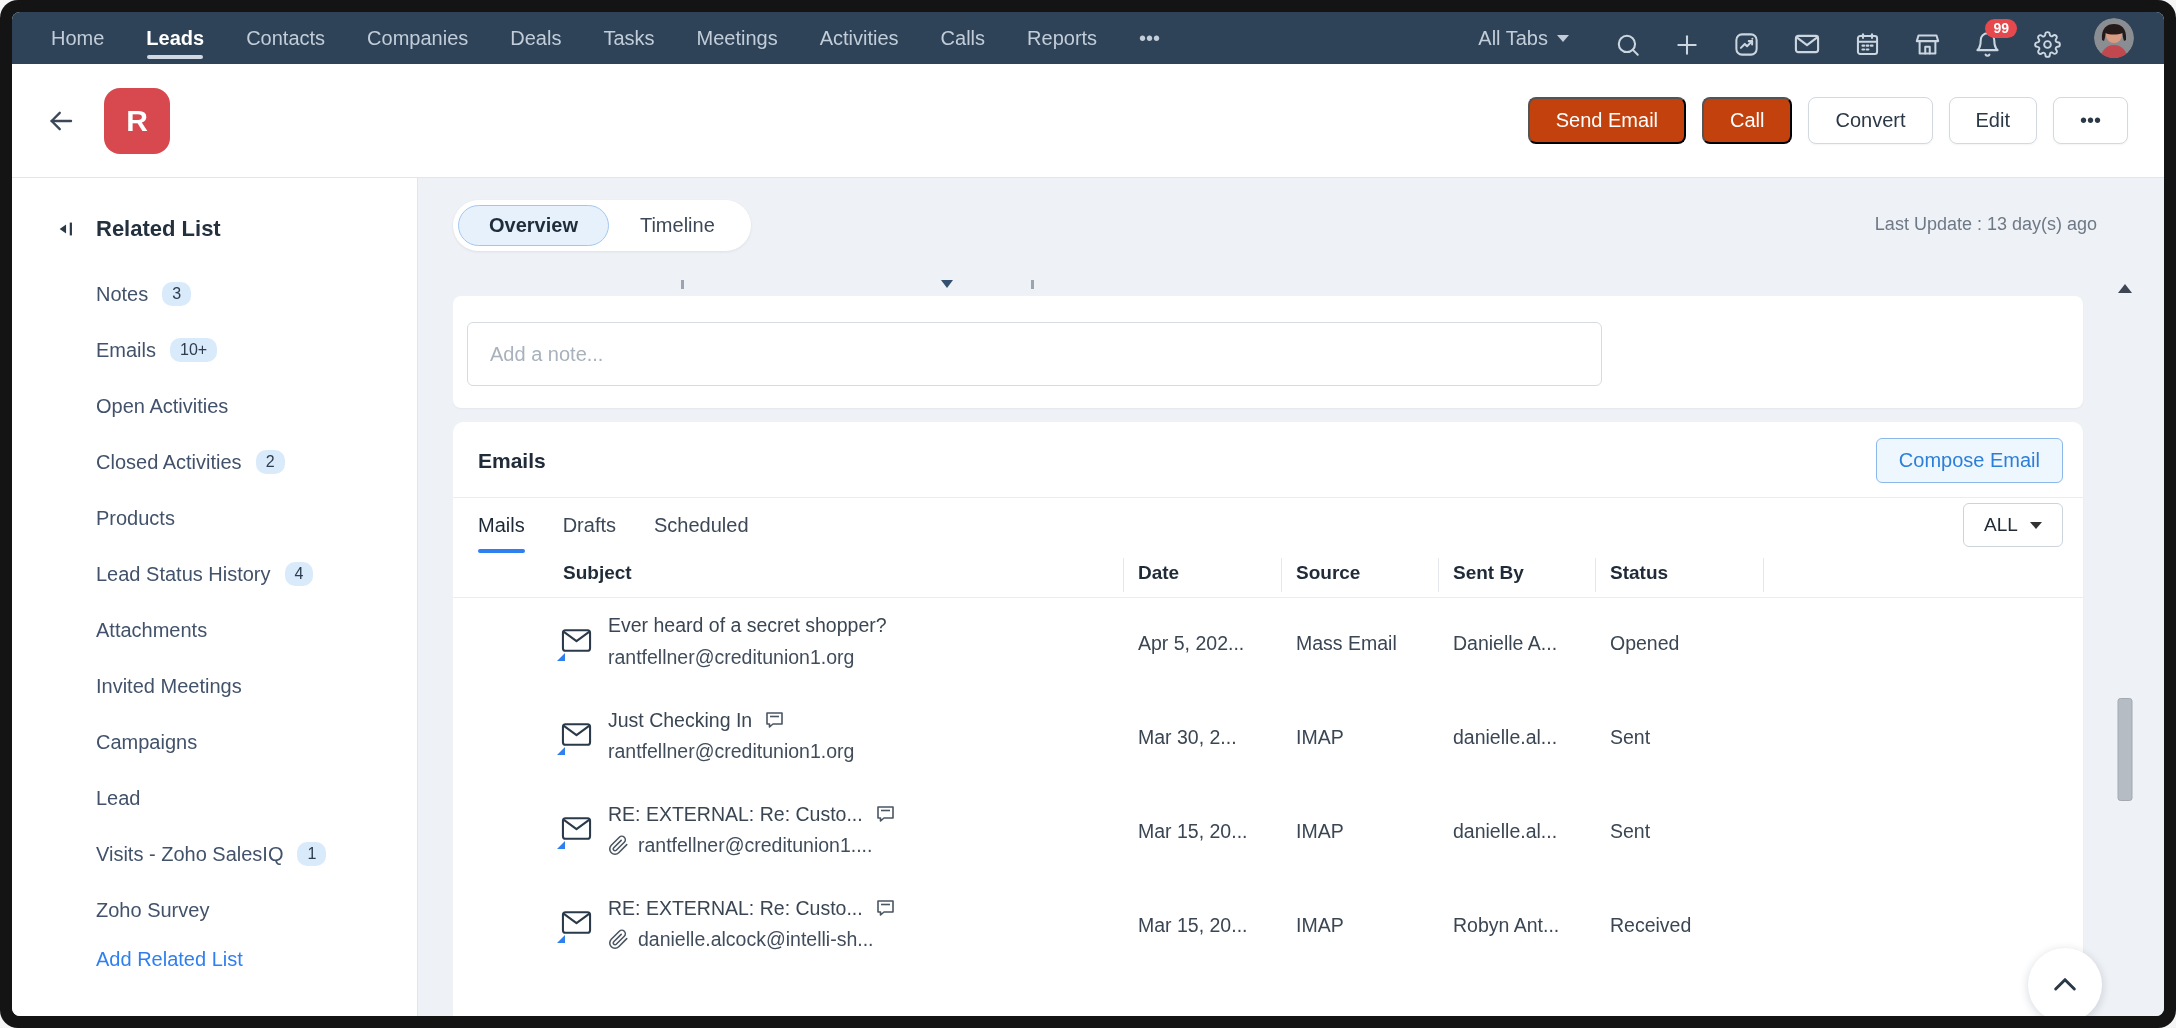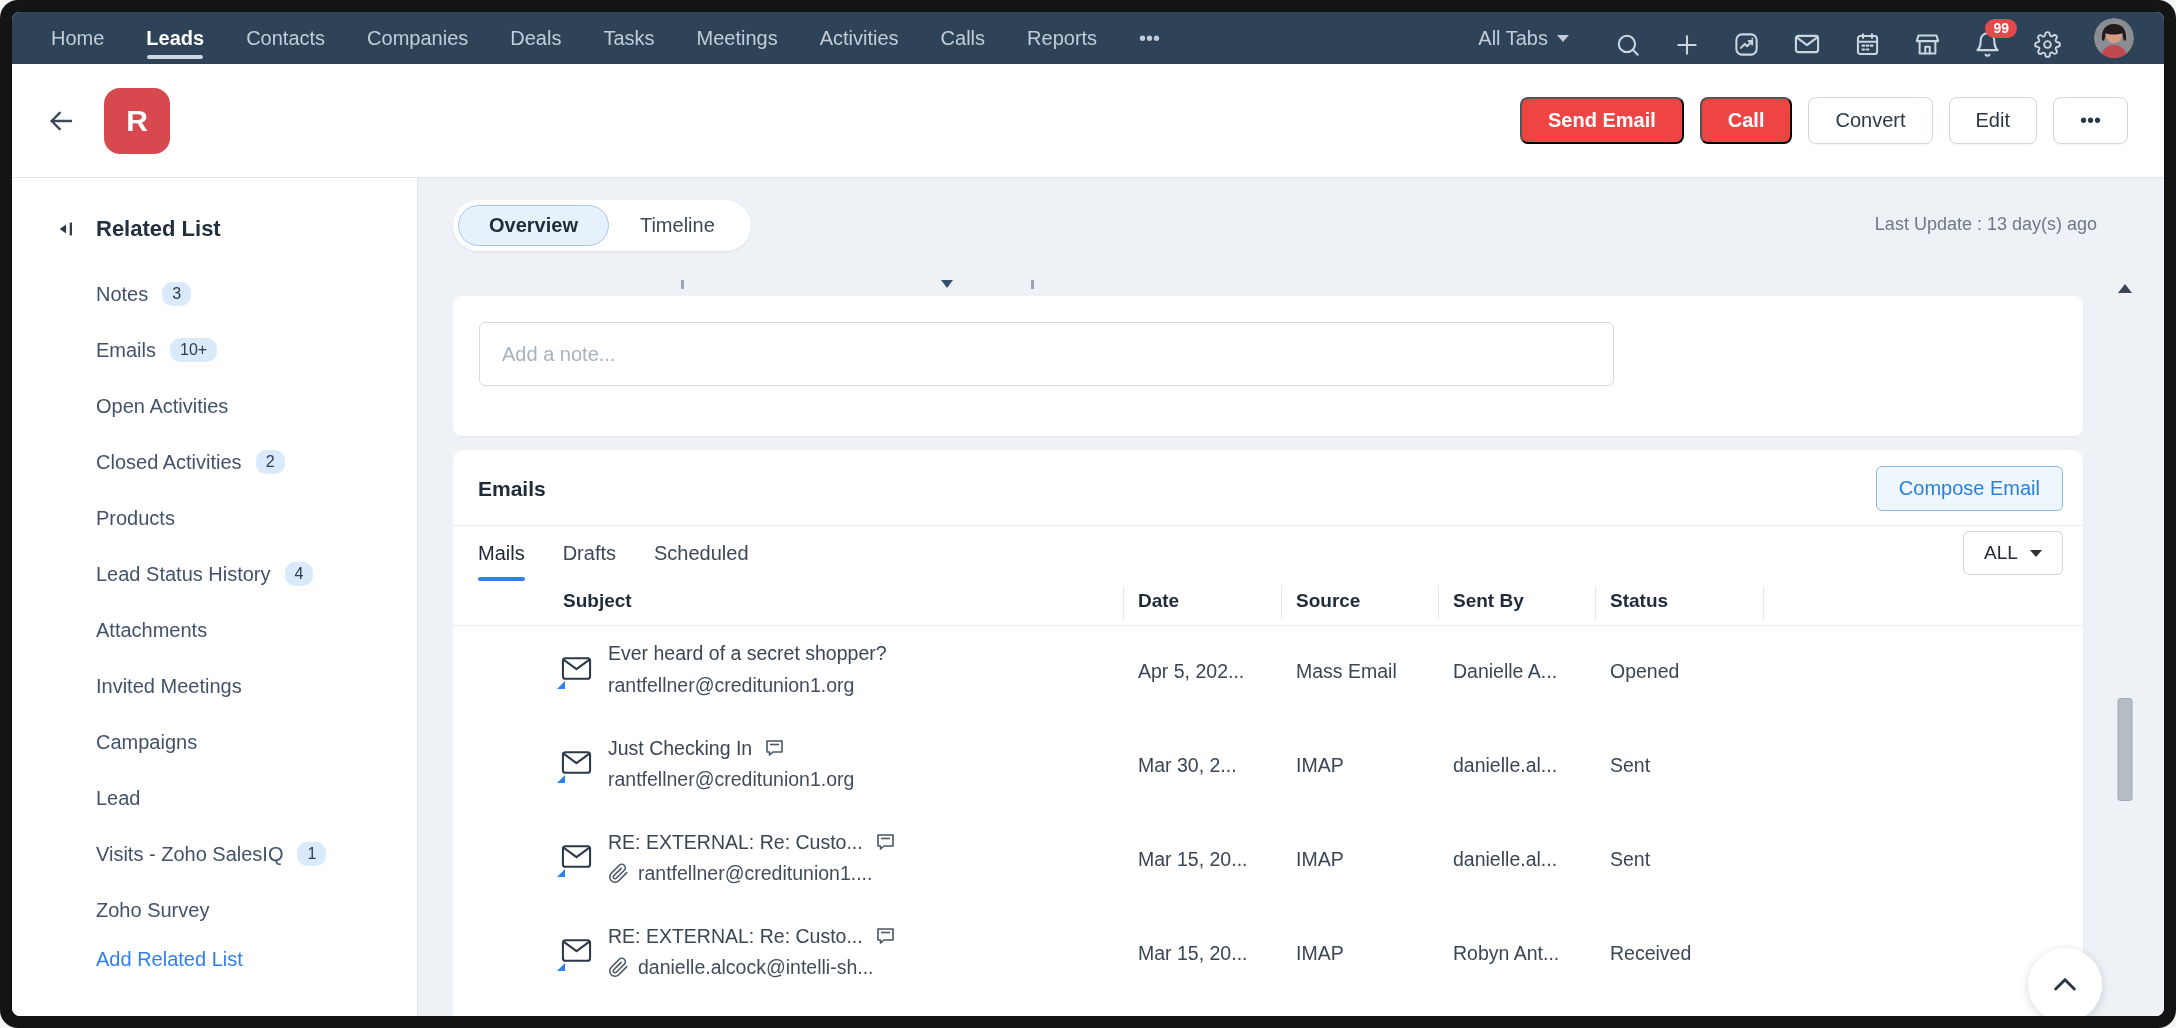--- a/index.html
+++ b/index.html
@@ -26,21 +26,21 @@
   
   .rec-header { height:114px; background:#ffffff; display:flex; align-items:center; padding:0 36px 0 34px; border-bottom:1px solid #e2e6eb; flex:0 0 auto; }
   .back-btn { color:#3c4858; margin-right:28px; cursor:pointer; display:flex; }
   .rec-avatar { width:66px; height:66px; border-radius:16px; background:#d8484f; color:#fff; font-size:30px; font-weight:bold; display:flex; align-items:center; justify-content:center; margin-right:26px; flex:0 0 auto; }
   .rec-title-block { line-height:1.25; }
   .rec-name { font-size:27px; font-weight:bold; color:#202c39; }
   .rec-company { font-size:21px; color:#3f4b5a; font-weight:bold; margin-left:6px; }
   .rec-company-line2 { font-size:21px; color:#3f4b5a; margin-top:7px; }
   .rec-actions { margin-left:auto; display:flex; gap:16px; align-items:center; }
   .btn { height:47px; padding:0 26px; border-radius:8px; font-size:20px; display:flex; align-items:center; justify-content:center; cursor:pointer; white-space:nowrap; }
-  .btn-primary { background:#ef4444; color:#ffffff; font-weight:bold; }
+  .btn-primary { background:#c2410c; color:#ffffff; font-weight:normal; }
   .btn-default { background:#ffffff; color:#2b3846; border:1px solid #d3d9e0; box-shadow:0 1px 2px rgba(40,60,90,.06); }
 
   
   .body-row { flex:1; display:flex; min-height:0; }
   .sidebar { width:406px; background:#ffffff; border-right:1px solid #e2e6eb; padding:38px 0 0 44px; flex:0 0 auto; }
   .sidebar-title { display:flex; align-items:center; gap:18px; margin-bottom:24px; }
   .sidebar-title .t { font-size:22px; font-weight:bold; color:#23303e; }
   .sidebar-title svg { color:#2b3846; }
   .sidebar-list { list-style:none; }
   .sidebar-item { height:56px; display:flex; align-items:center; gap:14px; padding-left:40px; font-size:20px; color:#42526b; cursor:pointer; }
@@ -54,21 +54,21 @@
   .view-tab { padding:8px 30px; border-radius:22px; font-size:20px; color:#3c4858; border:1.5px solid transparent; cursor:pointer; }
   .view-tab.active { background:#e7f1fc; border-color:#a3c6ee; color:#1f2c3a; font-weight:bold; }
   .last-update { font-size:18px; color:#6e7987; margin-top:14px; }
 
   .scroll-area { position:absolute; top:100px; left:35px; right:79px; bottom:0; overflow:hidden; }
   .clipped-strip { position:relative; height:14px; }
   .clipped-strip i { position:absolute; top:2px; width:3px; height:9px; background:#9aa5b1; }
   .clipped-strip .m1 { left:228px; } .clipped-strip .m3 { left:578px; }
   .clipped-strip .m2 { left:488px; width:0; height:0; background:none; border-left:6px solid transparent; border-right:6px solid transparent; border-top:8px solid #33506e; }
 
-  .note-card { margin-top:4px; width:1630px; height:140px; background:#ffffff; border-radius:8px; box-shadow:0 1px 2px rgba(30,50,80,.05); padding:26px 0 0 26px; }
+  .note-card { margin-top:4px; width:1630px; height:112px; background:#ffffff; border-radius:8px; box-shadow:0 1px 2px rgba(30,50,80,.05); padding:26px 0 0 14px; }
   .note-input { width:1135px; height:64px; border:1.5px solid #d6dbe1; border-radius:6px; font-size:20px; color:#3c4858; padding:0 22px; outline:none; font-family:inherit; background:#fff; }
   .note-input::placeholder { color:#a8b1bc; }
 
   .emails-card { margin-top:14px; width:1630px; min-height:660px; background:#ffffff; border-radius:10px; box-shadow:0 1px 2px rgba(30,50,80,.05); }
   .emails-head { display:flex; align-items:center; justify-content:space-between; padding:16px 20px 14px 25px; }
   .emails-title { font-size:21px; font-weight:bold; color:#202c39; }
   .compose-btn { height:45px; padding:0 22px; border:1.5px solid #8cb8e9; background:#eef6fe; color:#2c7fd9; font-size:20px; border-radius:6px; display:flex; align-items:center; cursor:pointer; }
   .emails-divider { border-bottom:1px solid #e9ecf1; }
   .mail-tabs-row { position:relative; padding:16px 20px 0 25px; height:54px; display:flex; gap:38px; align-items:flex-start; }
   .mail-tab { position:relative; font-size:20px; color:#3c4858; padding-bottom:16px; cursor:pointer; }

